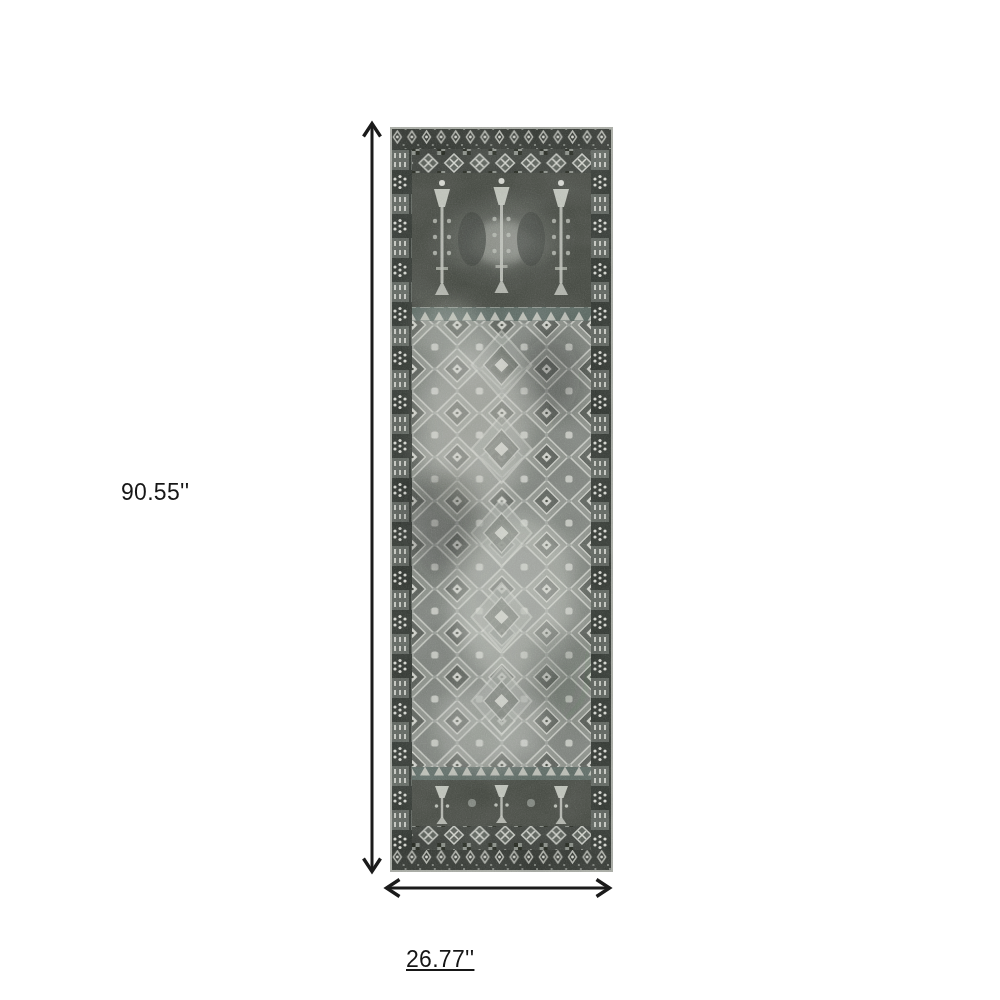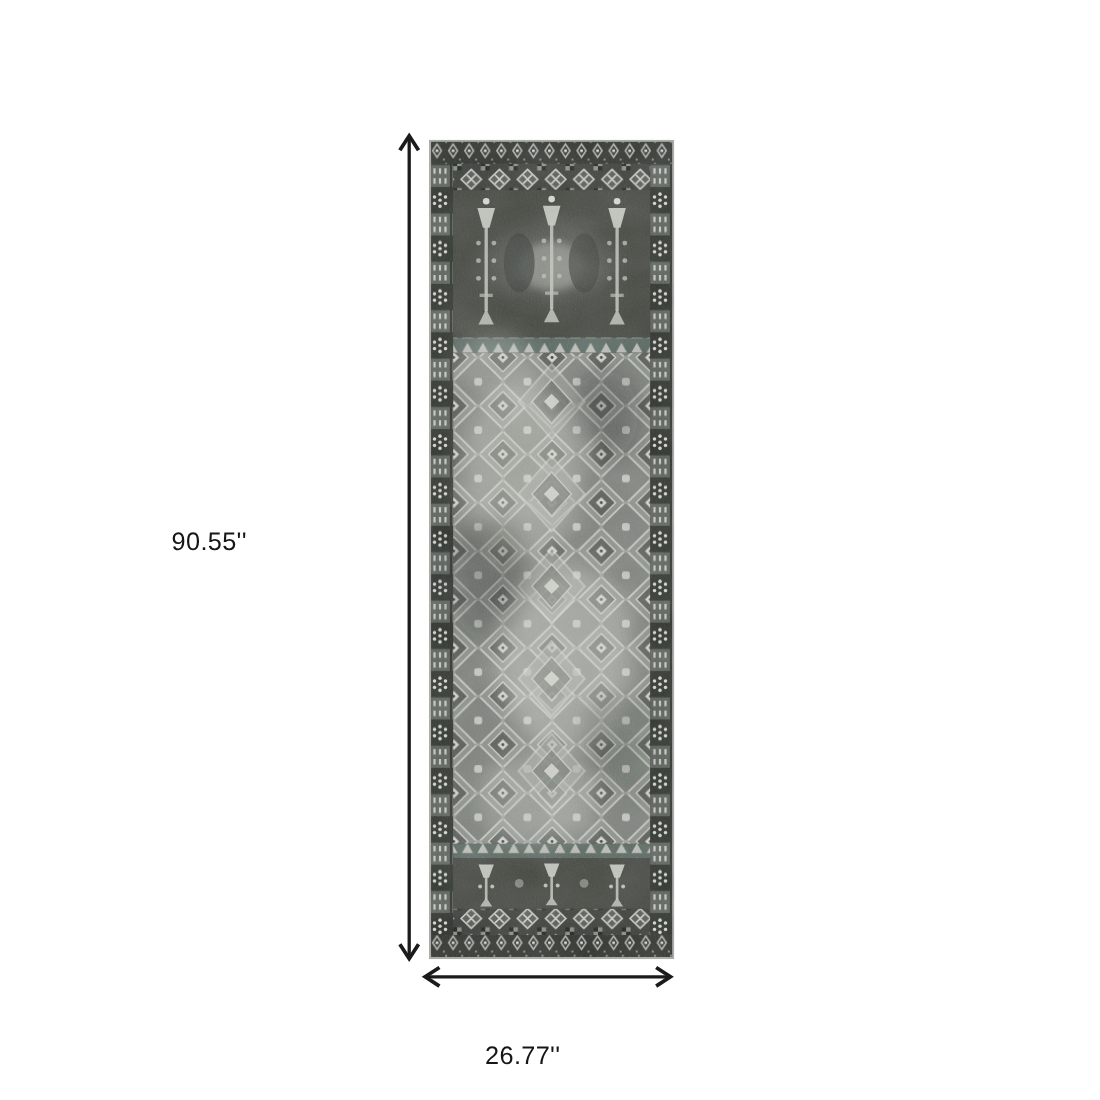--- a/index.html
+++ b/index.html
@@ -30,24 +30,23 @@
     height: 1000px;
     pointer-events: none;
   }
   .dim-label {
     position: absolute;
     font-size: 23px;
     line-height: 27px;
     color: #161616;
     letter-spacing: 0.3px;
     white-space: nowrap;
-    margin-left: 35px;
   }
   .height-label { left: 121px; top: 479px; }
-  .width-label  { left: 406px; top: 946px; }
+  .width-label  { left: 406px; top: 946px; text-decoration: underline; }
 </style>
 </head>
 <body>
 
 <div class="stage">
 
   <div class="rug" aria-label="Distressed vintage oriental runner rug with all-over diamond medallion pattern in charcoal, grey, ivory and teal-grey tones">
     <svg viewBox="0 0 223 745" preserveAspectRatio="none">
       <defs>
         <filter id="fGrain" x="0" y="0" width="100%" height="100%">

